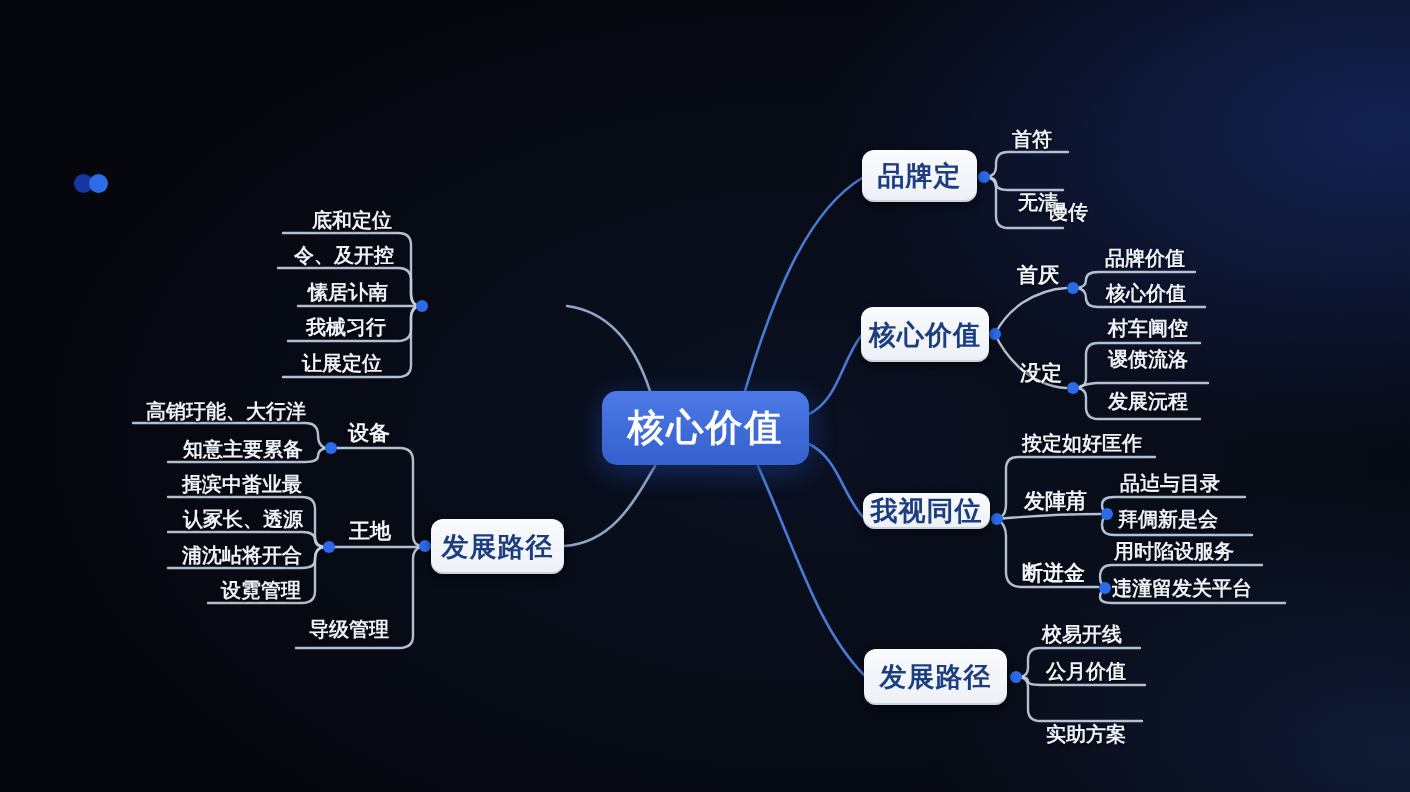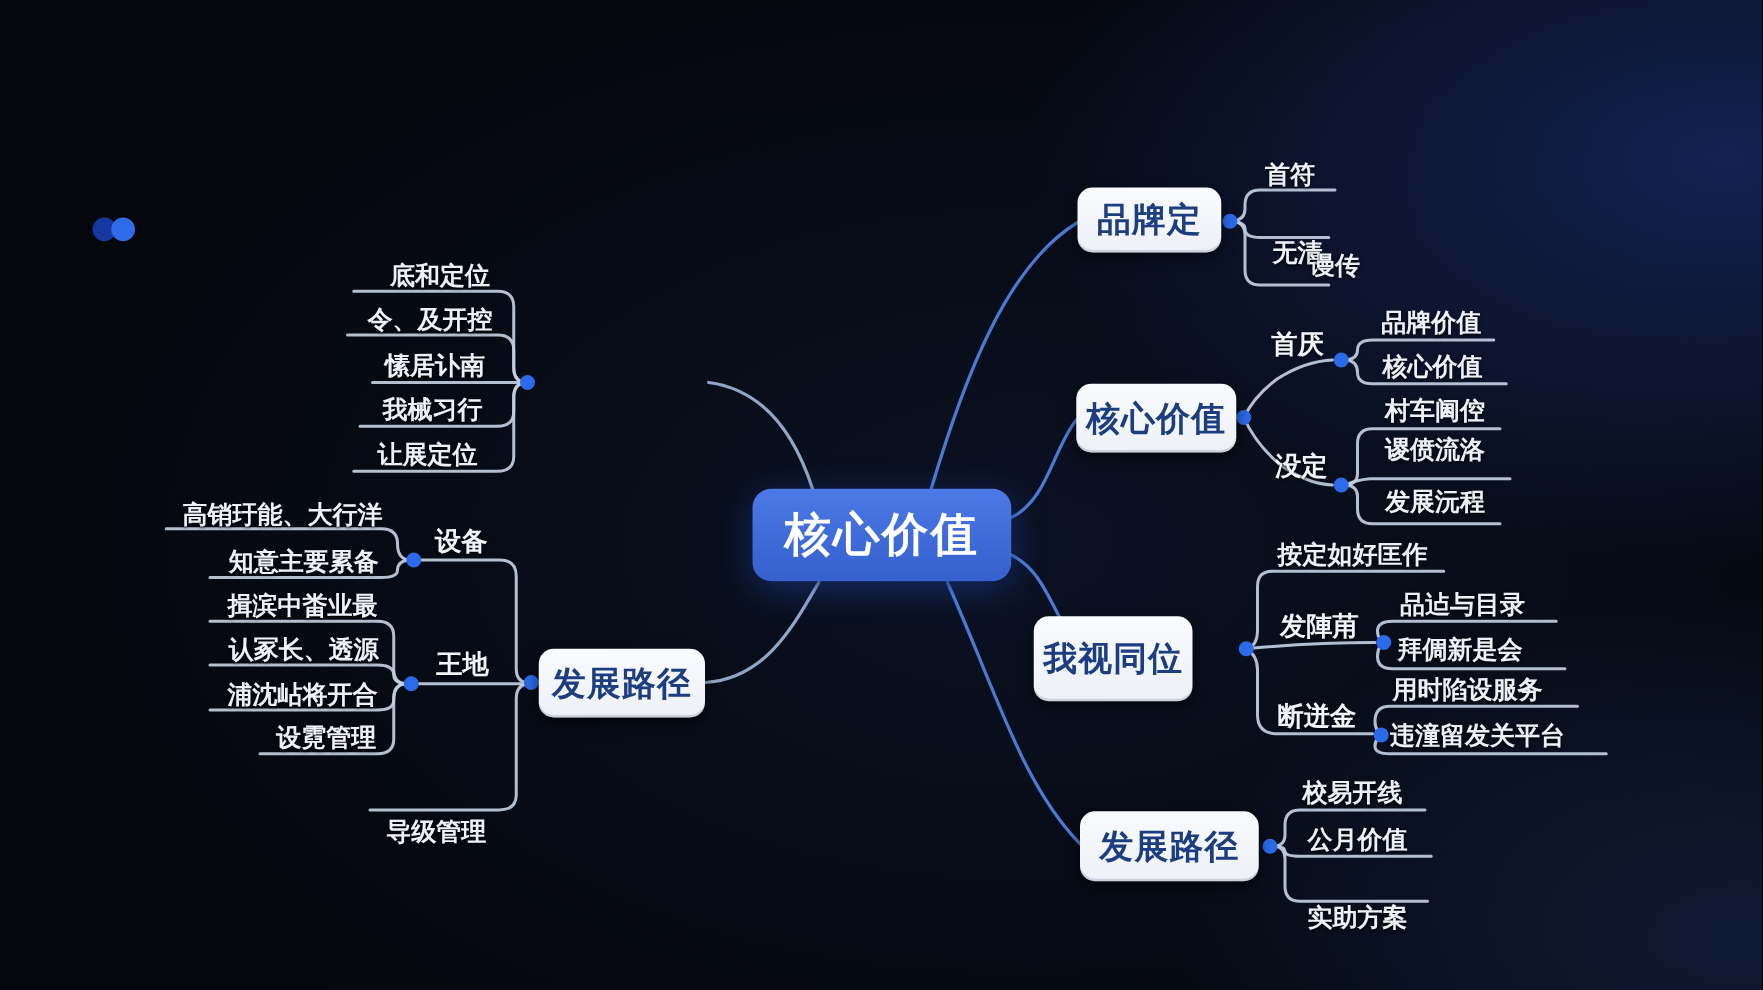--- a/index.html
+++ b/index.html
@@ -126,41 +126,41 @@
 
   <div class="node center" style="left:602px;top:391px;width:207px;height:74px;">核心价值</div>
 
 
   <div class="node" style="left:431px;top:519px;width:133px;height:55px;">发展路径</div>
 
   <div class="node" style="left:862px;top:150px;width:115px;height:52px;">品牌定</div>
 
   <div class="node" style="left:861px;top:307px;width:128px;height:55px;">核心价值</div>
 
-  <div class="node" style="left:827px;top:493px;width:127px;height:68px;">我视同位</div>
+  <div class="node" style="left:863px;top:493px;width:127px;height:36px;">我视同位</div>
 
   <div class="node" style="left:864px;top:649px;width:143px;height:56px;">发展路径</div>
 
   <div class="item" style="left:312px;top:207px;">底和定位</div>
   <div class="item" style="left:294px;top:242px;">令、及开控</div>
   <div class="item" style="left:308px;top:279px;">愫居讣南</div>
   <div class="item" style="left:306px;top:314px;">我械习行</div>
   <div class="item" style="left:302px;top:350px;">让展定位</div>
 
   <div class="item" style="left:146px;top:398px;">高销玗能、大行洋</div>
   <div class="item" style="left:183px;top:436px;">知意主要累备</div>
   <div class="blabel" style="left:348px;top:419px;">设备</div>
 
   <div class="item" style="left:182px;top:471px;">揖滨中畨业最</div>
   <div class="item" style="left:183px;top:506px;">认冢长、透源</div>
   <div class="item" style="left:182px;top:542px;">浦沈岾将开合</div>
   <div class="item" style="left:221px;top:577px;">设霓管理</div>
   <div class="blabel" style="left:349px;top:517px;">王地</div>
 
-  <div class="item" style="left:309px;top:652px;">导级管理</div>
+  <div class="item" style="left:309px;top:616px;">导级管理</div>
 
   <div class="item" style="left:1012px;top:126px;">首符</div>
   <div class="item" style="left:1018px;top:163px;margin-top:26px;">无清</div>
   <div class="item" style="left:1016px;top:199px;margin-left:32px;">谩传</div>
 
   <div class="blabel" style="left:1017px;top:261px;">首厌</div>
   <div class="item" style="left:1105px;top:245px;">品牌价值</div>
   <div class="item" style="left:1106px;top:280px;">核心价值</div>
   <div class="blabel" style="left:1020px;top:359px;">没定</div>
   <div class="item" style="left:1108px;top:315px;">村车阃倥</div>

